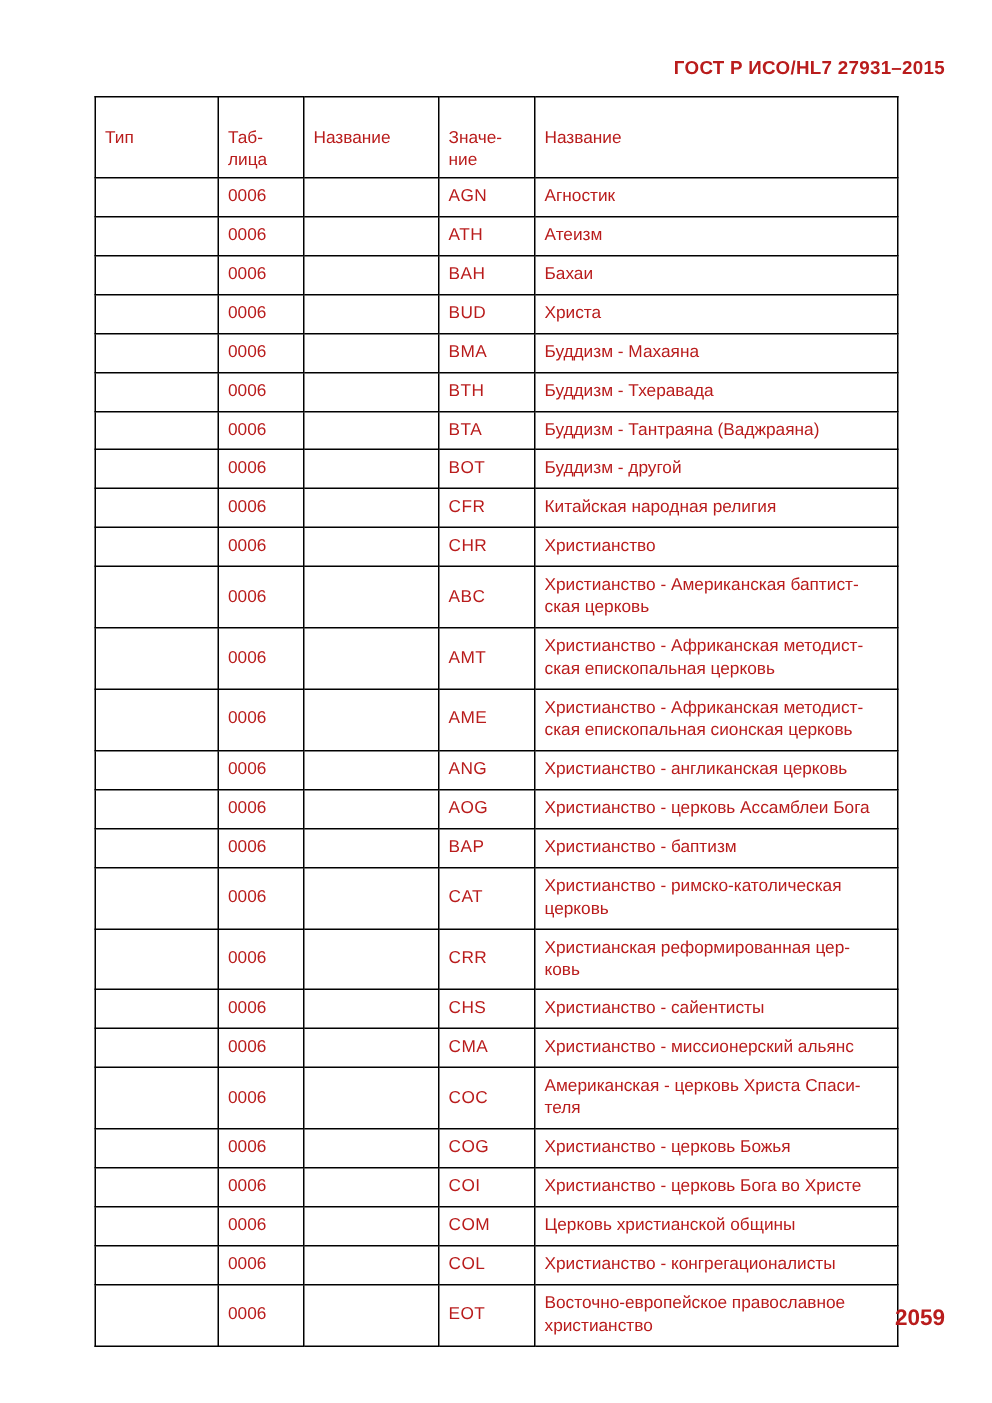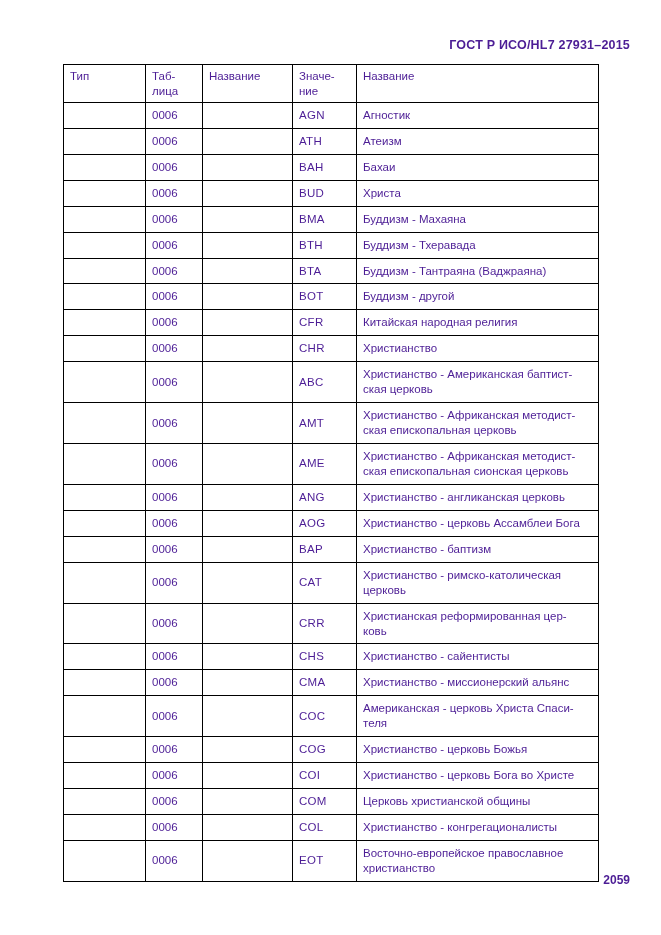--- a/index.html
+++ b/index.html
@@ -3,21 +3,21 @@
 <meta charset="utf-8">
 <style>
   * { box-sizing: border-box; margin: 0; padding: 0; }
   html, body { background: #ffffff; }
   .page {
     position: relative;
     width: 661px;
     height: 935px;
     background: #ffffff;
     font-family: "Liberation Sans", sans-serif;
-    color: #4c1d95;
+    color: #b91c1c;
     overflow: hidden;
   }
   .doc-header {
     position: absolute;
     top: 38px;
     right: 31px;
     font-size: 12.5px;
     font-weight: bold;
     letter-spacing: 0.2px;
   }
@@ -36,35 +36,35 @@
     border: 1px solid #000;
     padding: 3px 6px;
     overflow: hidden;
   }
   table.codes thead th {
     font-weight: normal;
     text-align: left;
     vertical-align: top;
     white-space: pre-line;
     height: 33px;
-    padding-top: 4px;
+    padding-top: 20px;
   }
   table.codes tbody td {
     vertical-align: middle;
     padding-top: 5px;
     padding-bottom: 5px;
   }
   td.cell-table { padding-left: 5px; margin-left: 20px; }
   td.cell-value { padding-left: 8px; letter-spacing: 0.3px; }
   td.cell-desc  { white-space: pre-line; margin-top: 27px; }
   .page-number {
     position: absolute;
     bottom: 48px;
     right: 31px;
-    font-size: 12px;
+    font-size: 15px;
     font-weight: bold;
   }
 </style>
 </head>
 <body>
 
 <div class="page">
 
   <div class="doc-header">ГОСТ Р ИСО/HL7 27931–2015</div>
 

